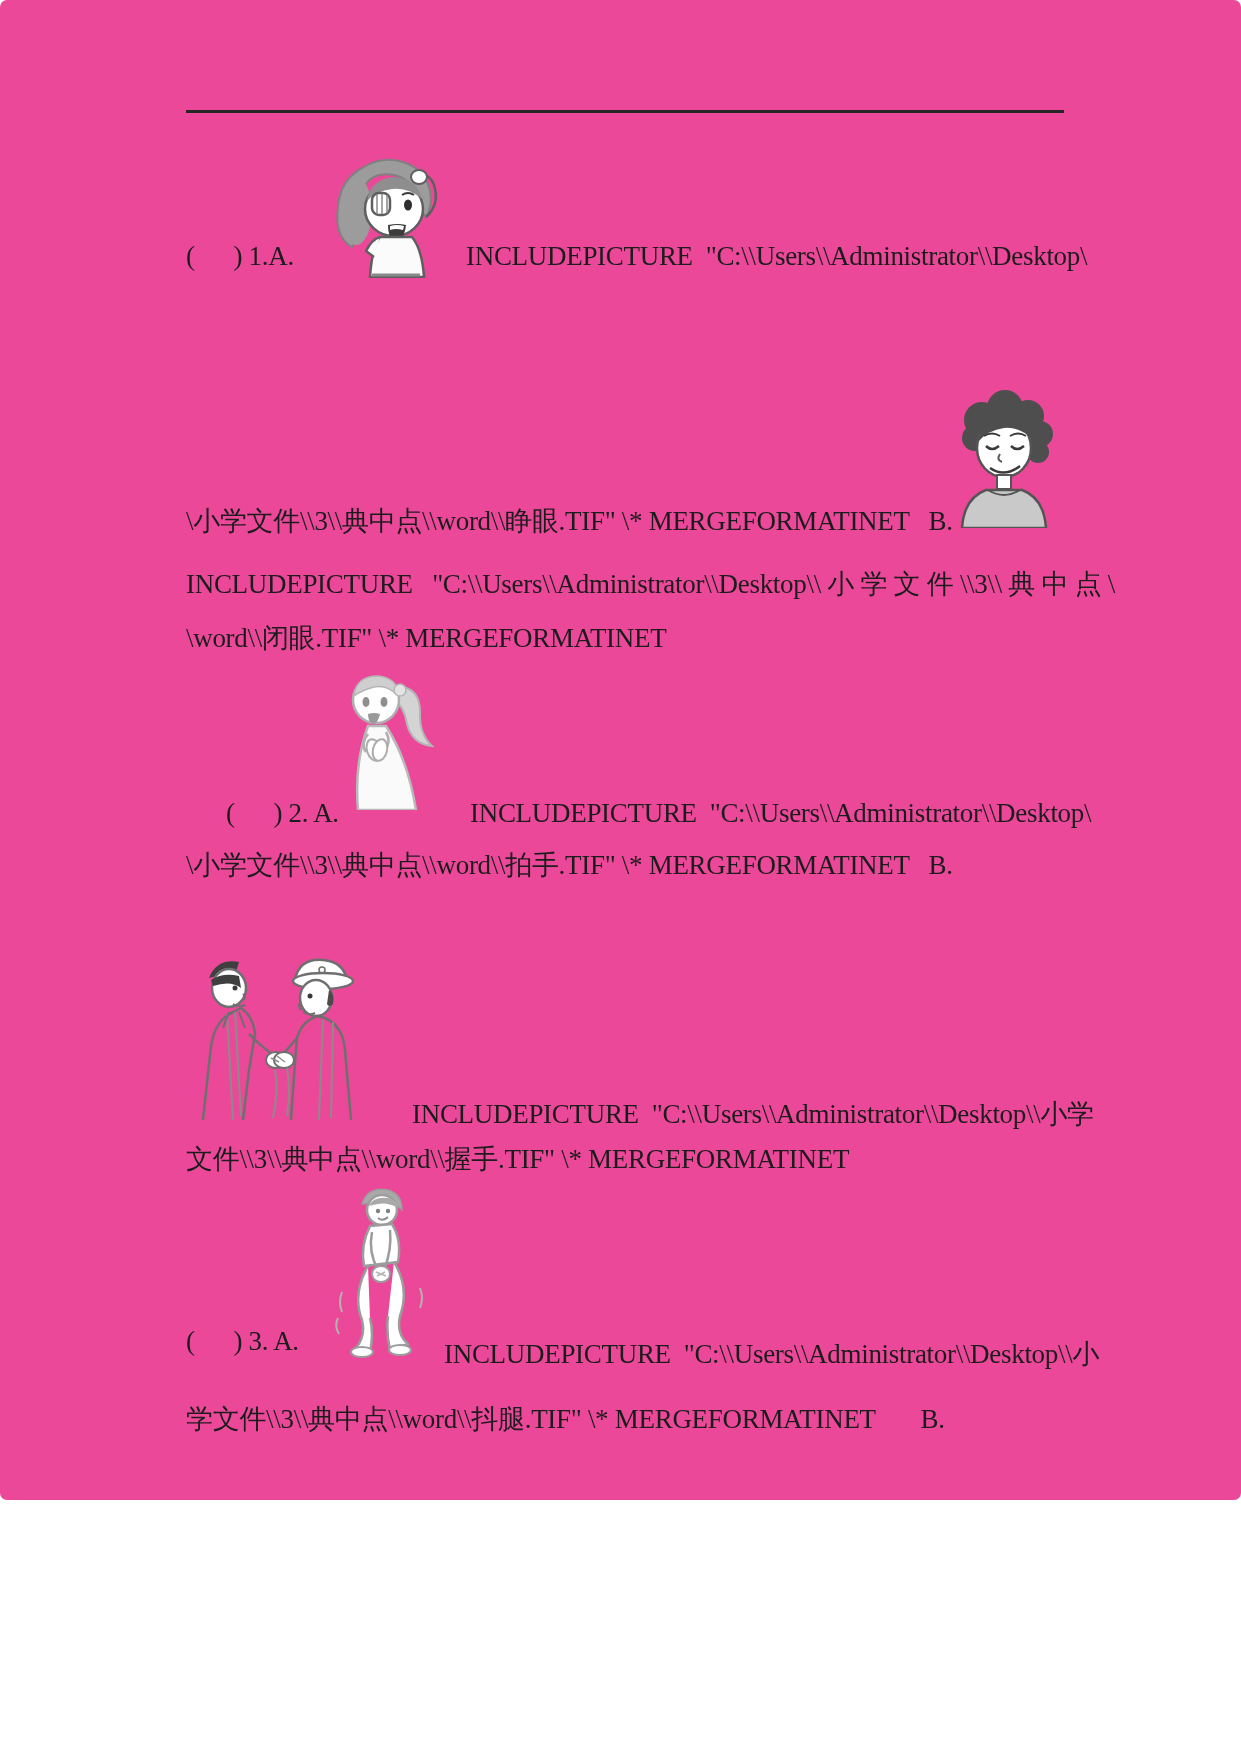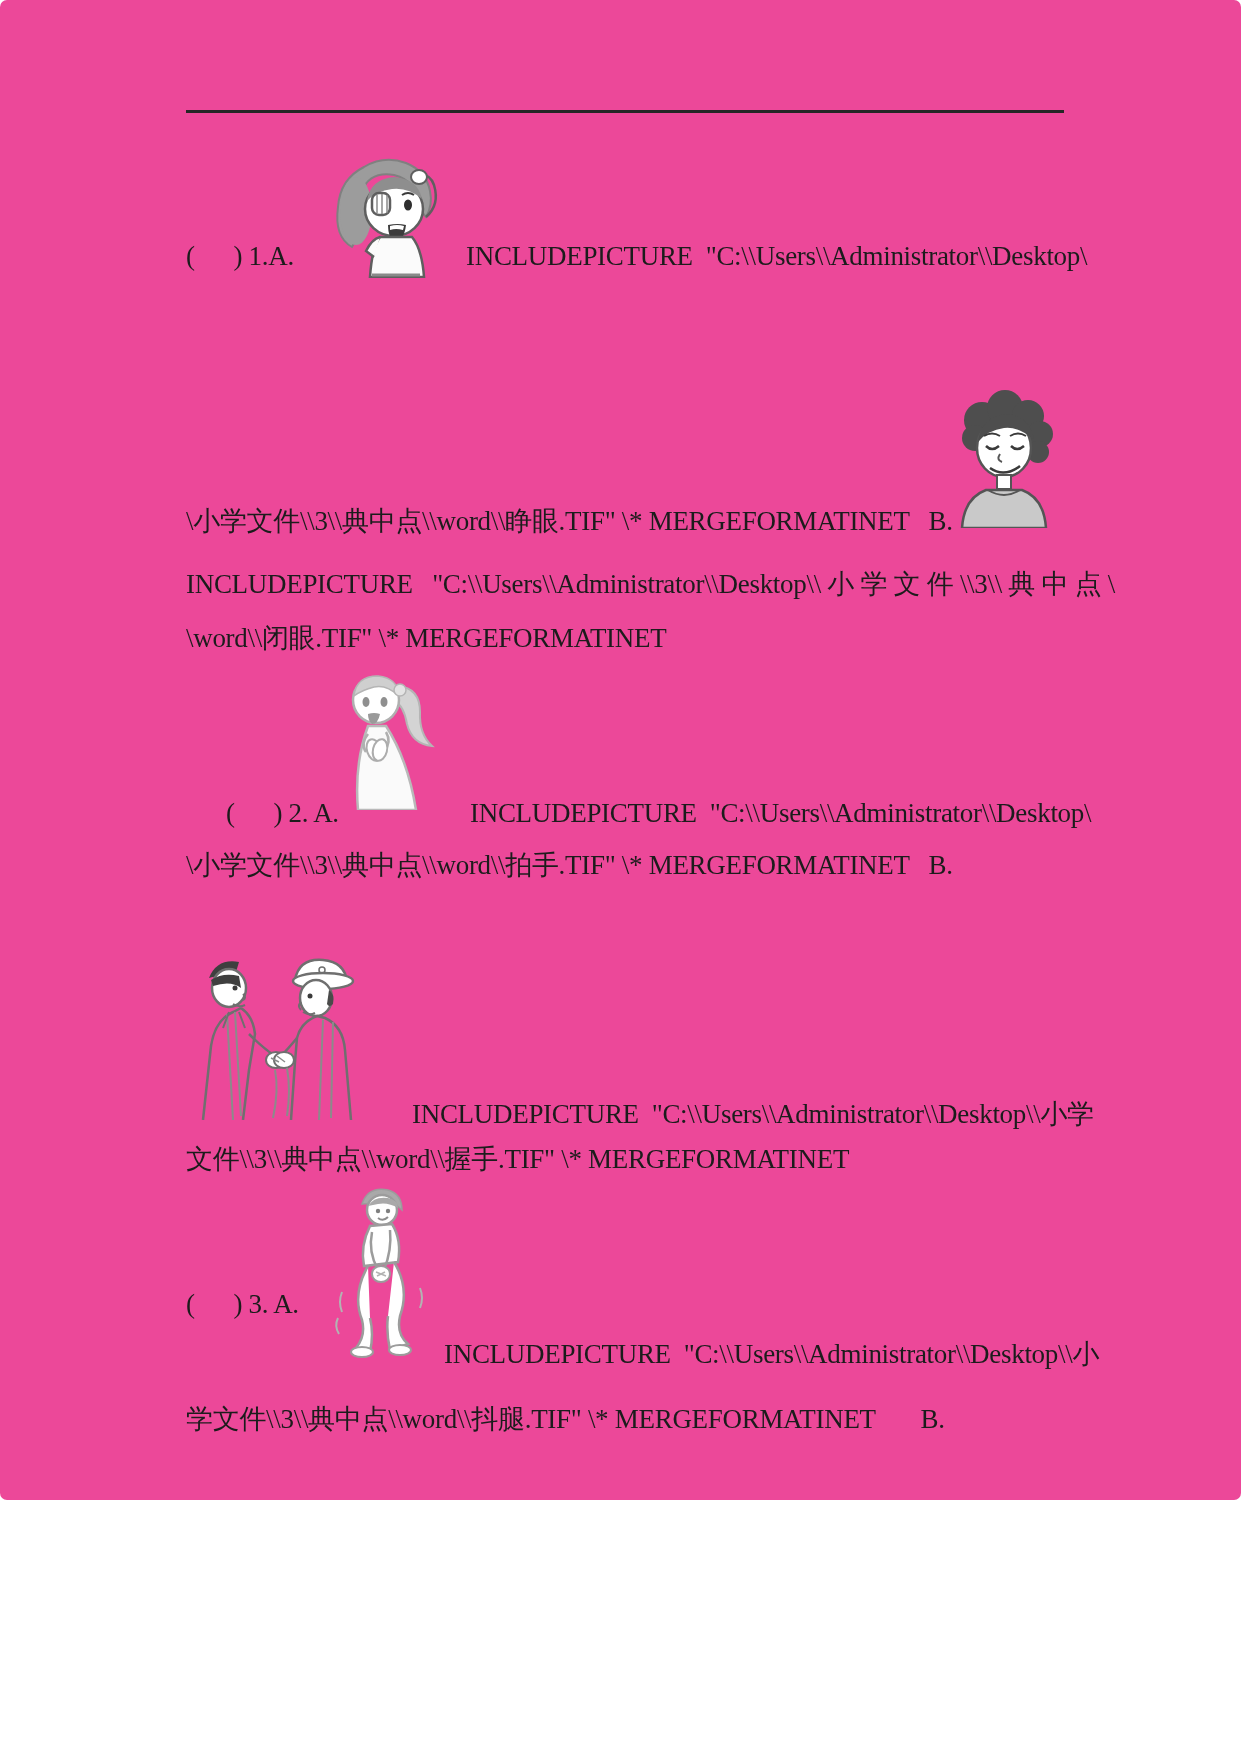--- a/index.html
+++ b/index.html
@@ -35,21 +35,21 @@
   #q1-blank   { left: 186px;  top: 240px;  }
   #q1-a1      { left: 466px;  top: 240px;  }
   #q1-a2      { left: 186px;  top: 505px;  }
   #q1-b1      { left: 186px;  top: 568px;  }
   #q1-b2      { left: 186px;  top: 622px;  }
   #q2-blank   { left: 186px;  top: 797px; margin-left: 40px;  }
   #q2-a1      { left: 470px;  top: 797px;  }
   #q2-a2      { left: 186px;  top: 849px;  }
   #q2-b1      { left: 412px;  top: 1098px; }
   #q2-b2      { left: 186px;  top: 1143px; }
-  #q3-blank   { left: 186px;  top: 1288px; font-family: Liberation Serif, serif; }
+  #q3-blank   { left: 186px;  top: 1325px; font-family: Liberation Serif, serif; }
   #q3-a1      { left: 444px;  top: 1338px; }
   #q3-a2      { left: 186px;  top: 1403px; }
 
   #img-girl-peeking  { left: 322px; top: 146px;  width: 136px; height: 132px; }
   #img-boy-closed    { left: 948px; top: 386px;  width: 114px; height: 142px; }
   #img-girl-clapping { left: 322px; top: 660px;  width: 132px; height: 150px; }
   #img-handshake     { left: 183px; top: 950px;  width: 208px; height: 170px; }
   #img-boy-legs      { left: 326px; top: 1184px; width: 108px; height: 178px; }
 </style>
 </head>

